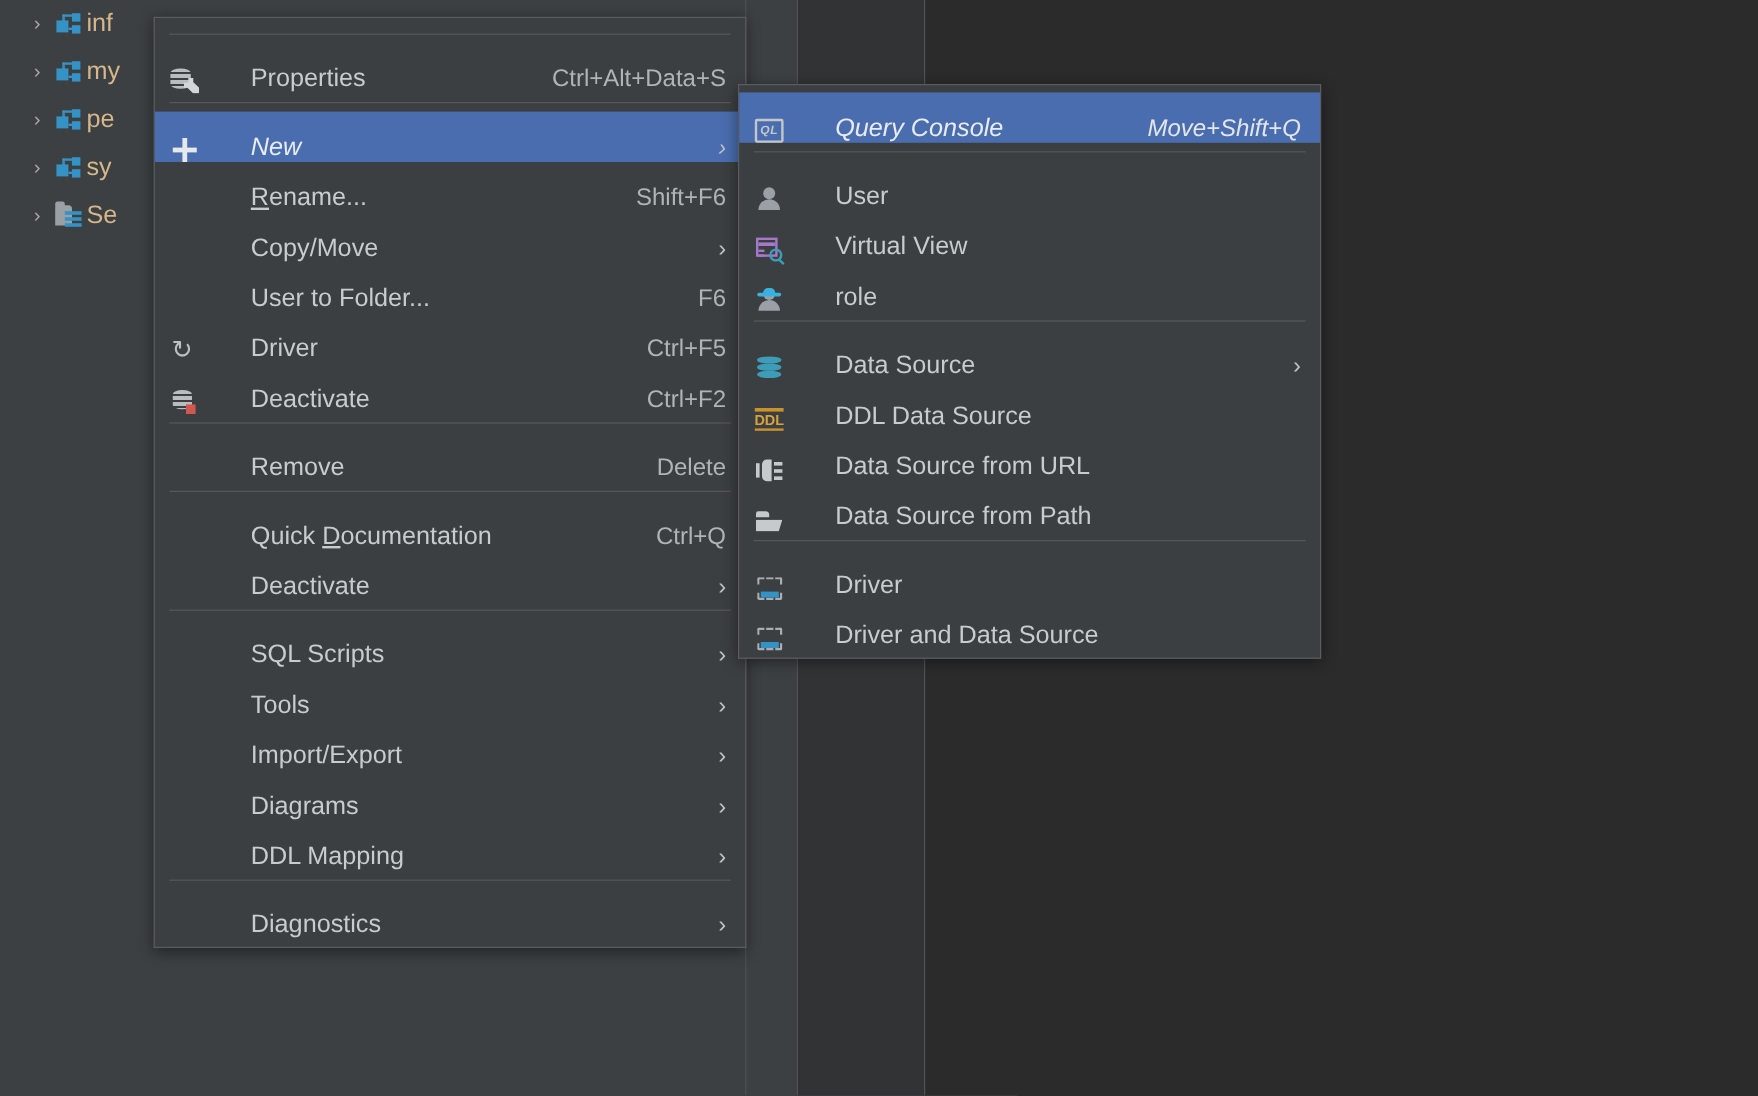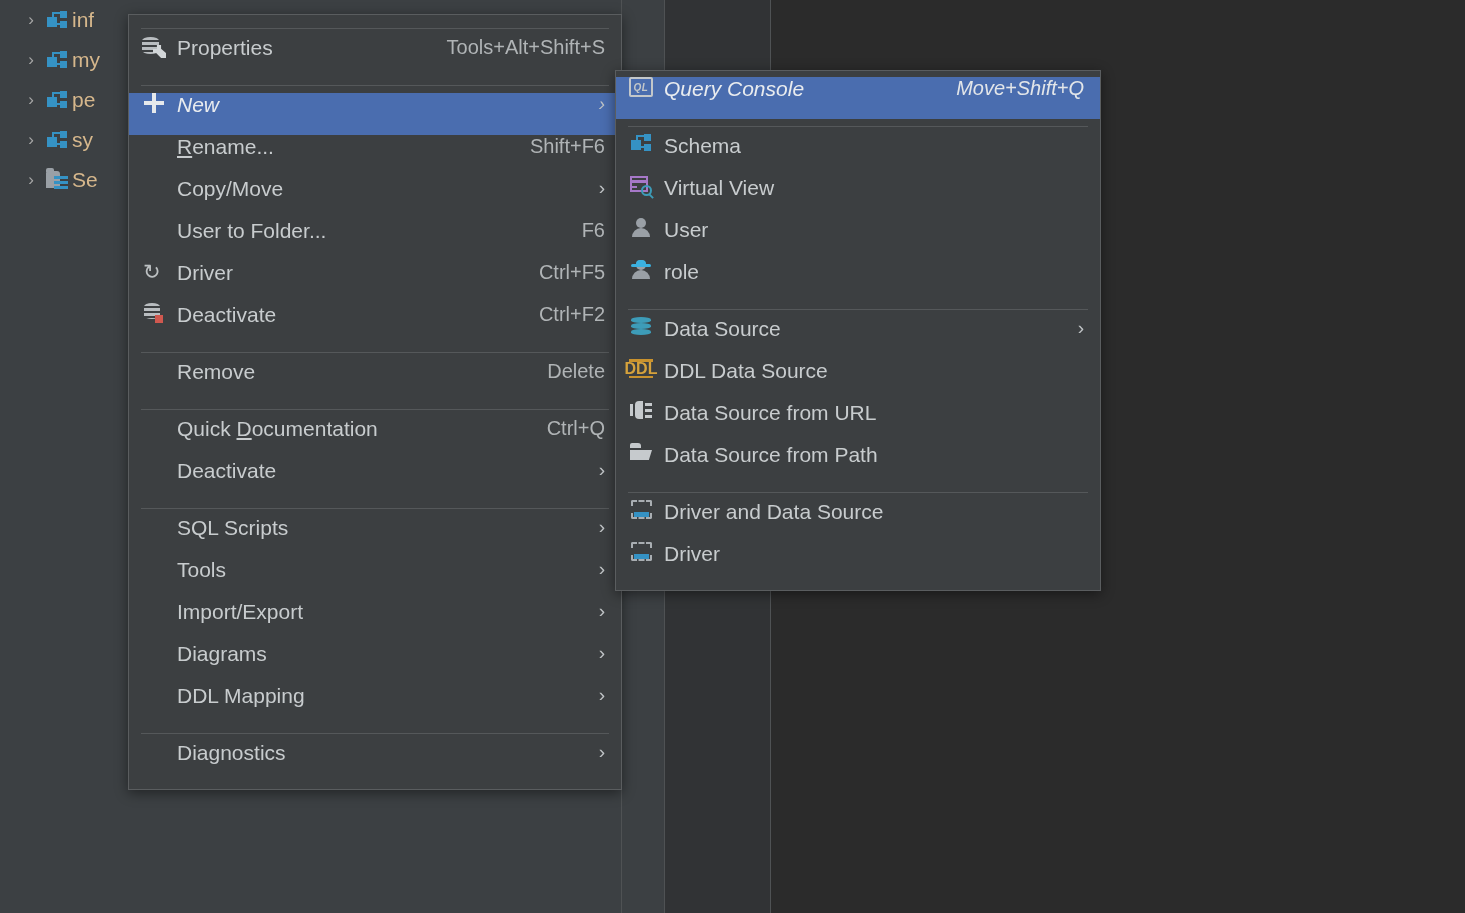--- a/index.html
+++ b/index.html
@@ -55,23 +55,23 @@
 
   
   .menu {
     position: absolute; background: #3c3f41; border: 1px solid #5a5d5f;
     box-shadow: 0 3px 12px rgba(0,0,0,.45); padding: 6px 0;
   }
   #menu-main { left: 128px; top: 14px; width: 494px; }
   #menu-sub  { left: 615px; top: 70px; width: 486px; }
 
   .mi {
-    position: relative; display: flex; align-items: flex-start;
+    position: relative; display: flex; align-items: flex-end;
     height: 42px; padding: 0 16px 0 8px; color: #c8ccce; font-size: 21px;
-    white-space: nowrap; cursor: default;
+    white-space: nowrap; cursor: default; gap: 32px;
   }
   .mi.sel { background: #4a6daf; color: #e9ecef; font-style: italic; }
   .mi .ico { width: 34px; flex: 0 0 34px; display: flex; align-items: center; justify-content: center; }
   .mi .lbl { flex: 1 1 auto; padding-left: 6px; }
   .mi .acc { color: #b0b4b6; font-size: 20px; padding-left: 24px; }
   .mi.sel .acc { color: #e3e6e9; }
   .mi .arrow { color: #c0c4c6; font-size: 19px; margin-left: 18px; }
   .mi .mn { text-decoration: underline; }
   .sep { height: 1px; background: #55585a; margin: 7px 12px; }
 
@@ -114,21 +114,21 @@
   .ic-user .hat { position: absolute; left: 0; top: 4px; width: 20px; height: 3px; background: #3bb1e0; border-radius: 2px; }
   .ic-user .hattop { position: absolute; left: 5px; top: 0; width: 10px; height: 5px; background: #3bb1e0; border-radius: 4px 4px 0 0; }
 
   .ic-ds { position: relative; width: 20px; height: 20px; }
   .ic-ds .c { position: absolute; left: 0; width: 20px; height: 6px; background: #3d9cb8; border-radius: 50%/40%; }
   .ic-ds .c1 { top: 0; }
   .ic-ds .c2 { top: 6px; }
   .ic-ds .c3 { top: 12px; }
 
   .ic-ddl { width: 24px; height: 19px; border-bottom: 2px solid #c9922e; border-top: 3px solid #c9922e;
-    color: #d6a23c; font-size: 16px; font-weight: bold; display: flex; align-items: center;
+    color: #d6a23c; font-size: 12px; font-weight: bold; display: flex; align-items: center;
     justify-content: center; }
 
   .ic-url { position: relative; width: 22px; height: 18px; }
   .ic-url .p1 { position: absolute; left: 0; top: 3px; width: 3px; height: 12px; background: #c6cacd; }
   .ic-url .p2 { position: absolute; left: 5px; top: 0; width: 8px; height: 18px; background: #c6cacd; border-radius: 4px 0 0 4px; }
   .ic-url .p3 { position: absolute; right: 0; top: 2px; width: 7px; height: 3px; background: #c6cacd; }
   .ic-url .p4 { position: absolute; right: 0; top: 8px; width: 7px; height: 3px; background: #c6cacd; }
   .ic-url .p5 { position: absolute; right: 0; top: 14px; width: 7px; height: 3px; background: #c6cacd; }
 
   .ic-folder { position: relative; width: 22px; height: 17px; }
@@ -226,21 +226,21 @@
   <div class="menu" id="menu-main">
       <div class="sep"></div>
       <div class="mi">
         <span class="ico">
           <span class="ic-props">
             <span class="cyl"></span>
             <span class="wr"></span>
           </span>
         </span>
         <span class="lbl">Properties</span>
-        <span class="acc">Tools+Alt+Shift+S</span>
+        <span class="acc">Ctrl+Alt+Data+S</span>
       </div>
       <div class="sep"></div>
       <div class="mi sel">
         <span class="ico">
           <span class="ic-plus"></span>
         </span>
         <span class="lbl">New</span>
         <span class="arrow">›</span>
       </div>
       <div class="mi">
@@ -330,48 +330,35 @@
       <div class="mi sel">
         <span class="ico">
           <span class="ic-ql">QL</span>
         </span>
         <span class="lbl">Query Console</span>
         <span class="acc">Move+Shift+Q</span>
       </div>
       <div class="sep"></div>
       <div class="mi">
         <span class="ico">
-          <span class="ic-schema">
-            <i class="l1"></i>
-            <i class="l2"></i>
-            <i class="l3"></i>
-            <i class="b1"></i>
-            <i class="b2"></i>
-            <i class="b3"></i>
-          </span>
-        </span>
-        <span class="lbl">Schema</span>
+          <span class="ic-user">
+            <span class="hd"></span>
+            <span class="bd"></span>
+          </span>
+        </span>
+        <span class="lbl">User</span>
       </div>
       <div class="mi">
         <span class="ico">
           <span class="ic-vview">
             <span class="tb"></span>
             <span class="mg"></span>
           </span>
         </span>
         <span class="lbl">Virtual View</span>
-      </div>
-      <div class="mi">
-        <span class="ico">
-          <span class="ic-user">
-            <span class="hd"></span>
-            <span class="bd"></span>
-          </span>
-        </span>
-        <span class="lbl">User</span>
       </div>
       <div class="mi">
         <span class="ico">
           <span class="ic-user">
             <span class="hd"></span>
             <span class="bd"></span>
             <span class="hattop"></span>
             <span class="hat"></span>
           </span>
         </span>
@@ -417,26 +404,26 @@
         <span class="lbl">Data Source from Path</span>
       </div>
       <div class="sep"></div>
       <div class="mi">
         <span class="ico">
           <span class="ic-driver">
             <span class="dash"></span>
             <span class="fill"></span>
           </span>
         </span>
-        <span class="lbl">Driver and Data Source</span>
+        <span class="lbl">Driver</span>
       </div>
       <div class="mi">
         <span class="ico">
           <span class="ic-driver">
             <span class="dash"></span>
             <span class="fill"></span>
           </span>
         </span>
-        <span class="lbl">Driver</span>
+        <span class="lbl">Driver and Data Source</span>
       </div>
     </div>
 
 </div>
 
 </body></html>

